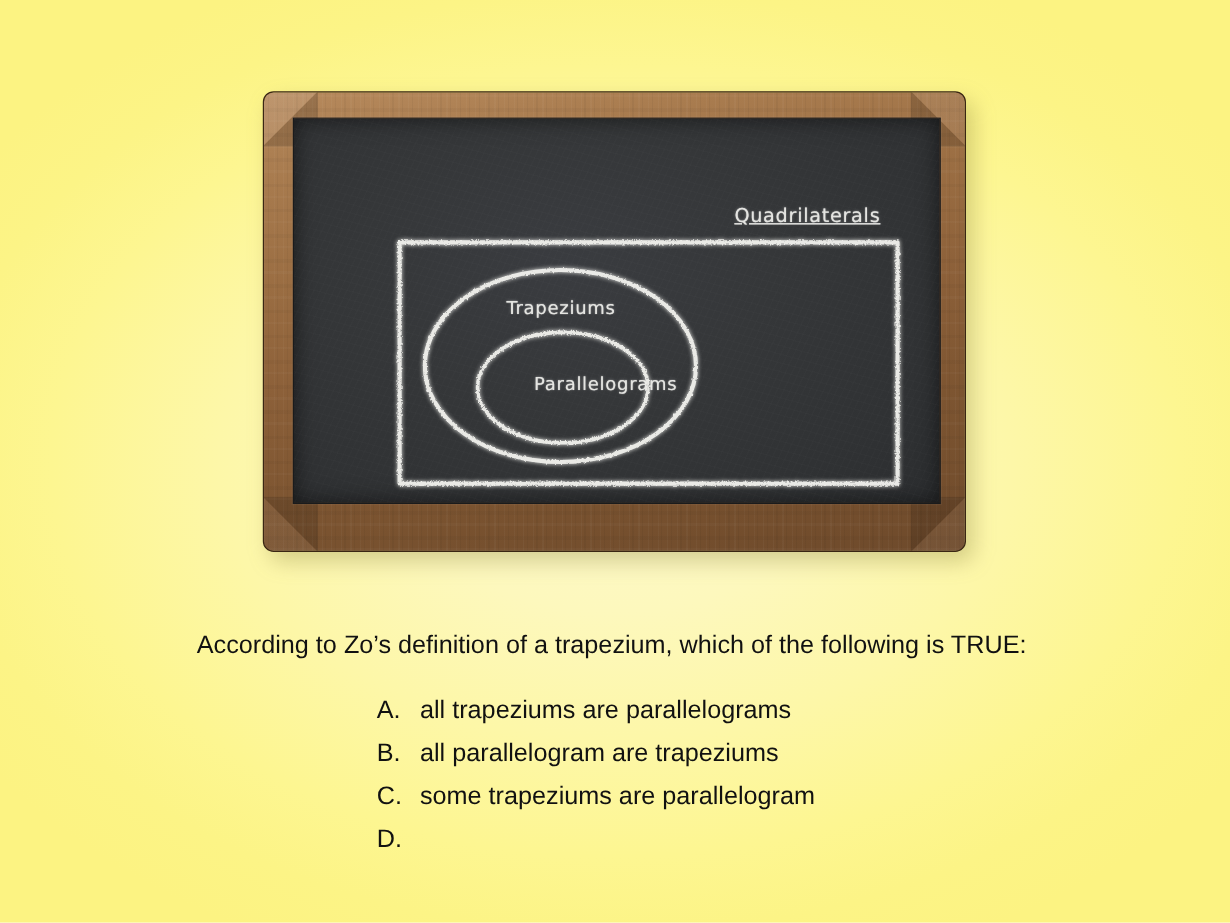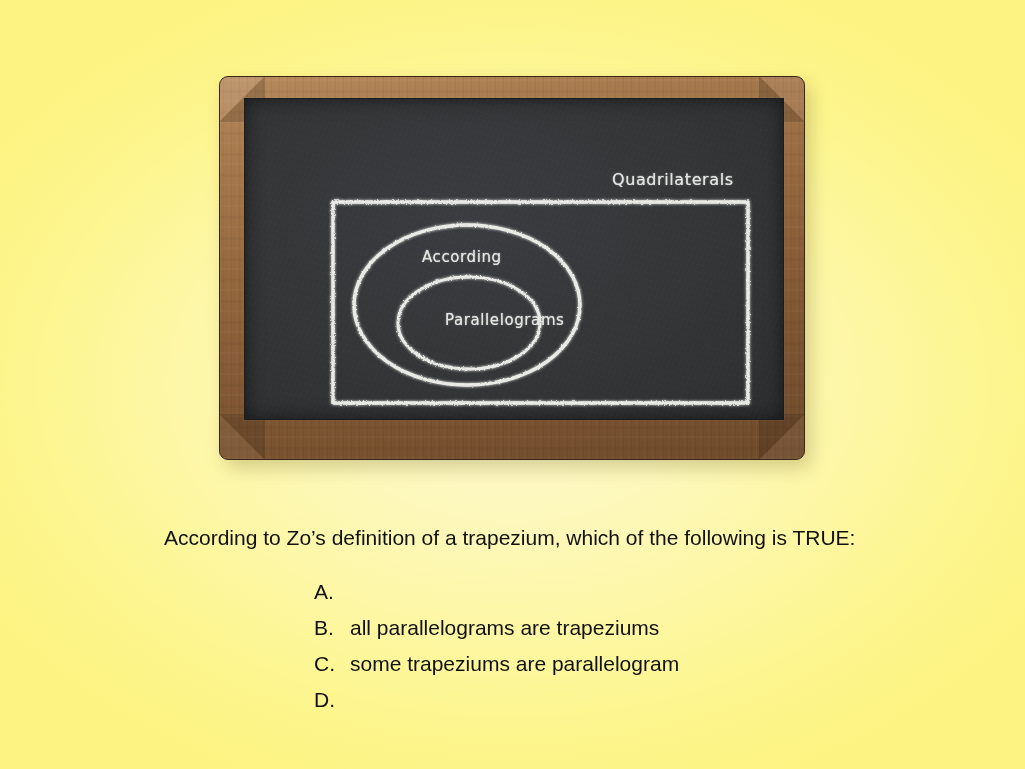--- a/index.html
+++ b/index.html
@@ -169,21 +169,21 @@
     font-family: "DejaVu Sans", sans-serif;
     font-weight: 400;
     letter-spacing: 0.6px;
     white-space: nowrap;
     text-shadow:
       0 0 1px rgba(255,255,255,0.75),
       0 0 3px rgba(255,255,255,0.30),
       0 1px 2px rgba(0,0,0,0.35);
     opacity: 0.93;
   }
-  .lbl-quad  { left: 367px; top: 71px;  font-size: 16px; }
+  .lbl-quad  { left: 367px; top: 71px;  font-size: 16px; text-decoration: underline; }
   .lbl-trap  { left: 177px; top: 149px; font-size: 15px; }
   .lbl-para  { left: 166px; top: 212px; font-size: 15px; padding-left: 34px; }
 
   
   .question {
     position: absolute;
     left: 164px;
     top: 524px;
     font-size: 21px;
     line-height: 27px;
@@ -262,36 +262,37 @@
             <ellipse cx="222" cy="206" rx="113" ry="80" fill="none" stroke="#f4f4f0" stroke-width="3.4" filter="url(#chalkRough2)"></ellipse>
           </g>
 
           <g filter="url(#chalkGlow)" opacity="0.95">
             <ellipse cx="224" cy="224" rx="71" ry="46" fill="none" stroke="#f4f4f0" stroke-width="3.0" filter="url(#chalkRough)"></ellipse>
           </g>
         </svg>
 
         <div class="chalk-label lbl-quad">Quadrilaterals</div>
 
-        <div class="chalk-label lbl-trap">According</div>
+        <div class="chalk-label lbl-trap">Trapeziums</div>
 
         <div class="chalk-label lbl-para">Parallelograms</div>
       </div>
     </div>
   </div>
 
   <div class="question">According to Zo’s definition of a trapezium, which of the following is TRUE:</div>
 
   <ul class="options">
     <li class="option-row">
       <span class="option-marker">A.</span>
+      <span class="option-text">all trapeziums are parallelograms</span>
     </li>
     <li class="option-row">
       <span class="option-marker">B.</span>
-      <span class="option-text">all parallelograms are trapeziums</span>
+      <span class="option-text">all parallelogram are trapeziums</span>
     </li>
     <li class="option-row">
       <span class="option-marker">C.</span>
       <span class="option-text">some trapeziums are parallelogram</span>
     </li>
     <li class="option-row">
       <span class="option-marker">D.</span>
     </li>
   </ul>
 

